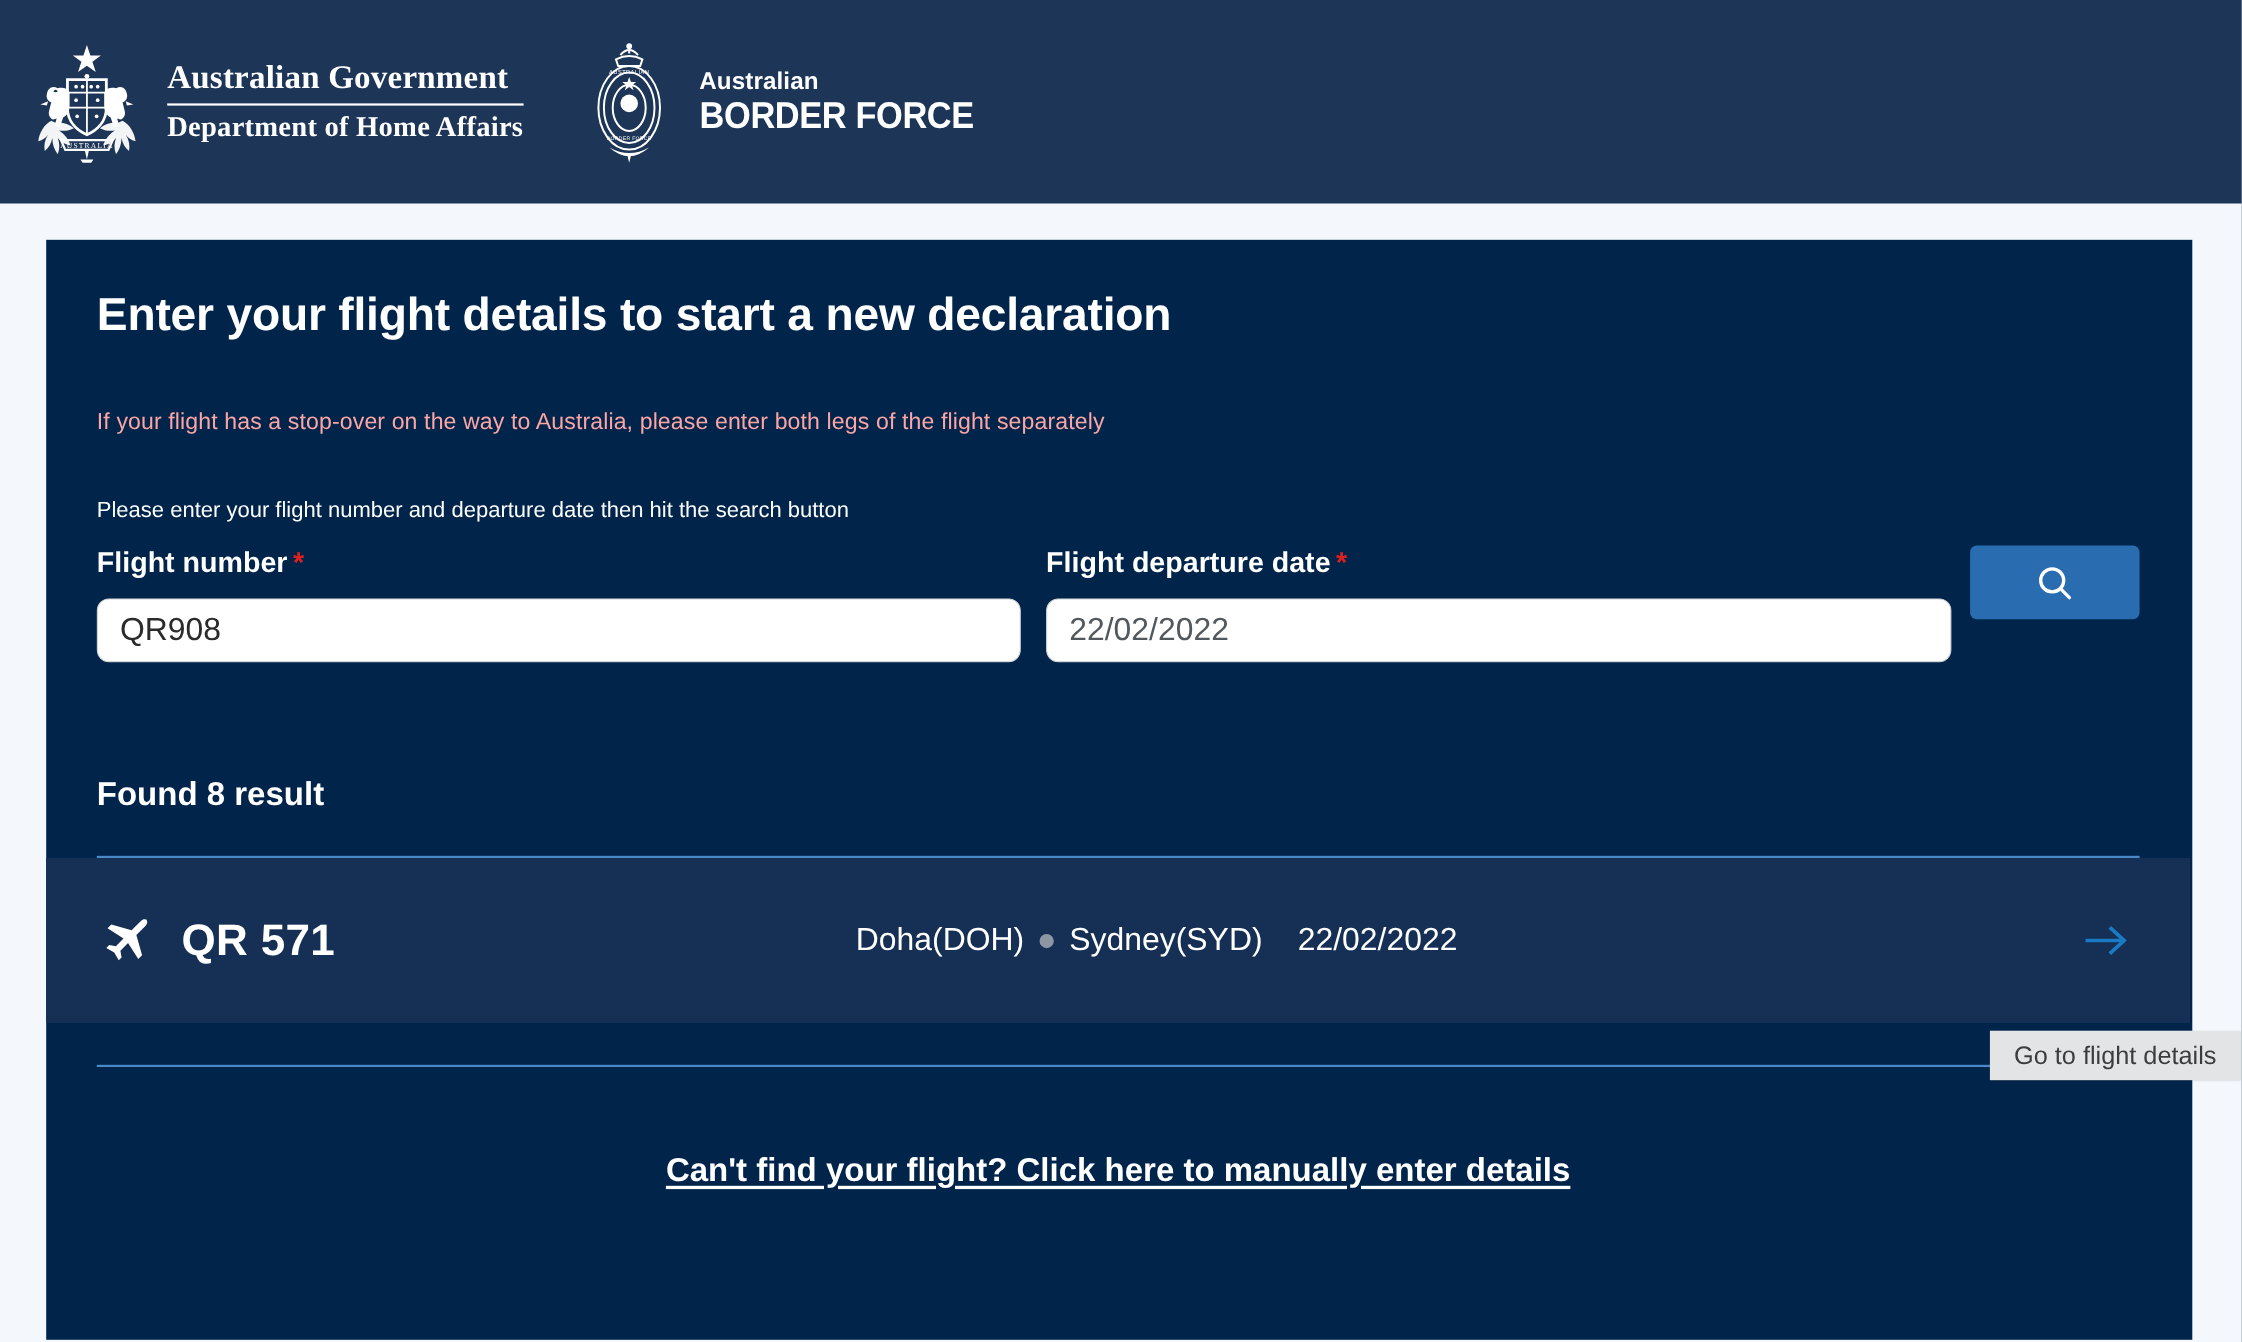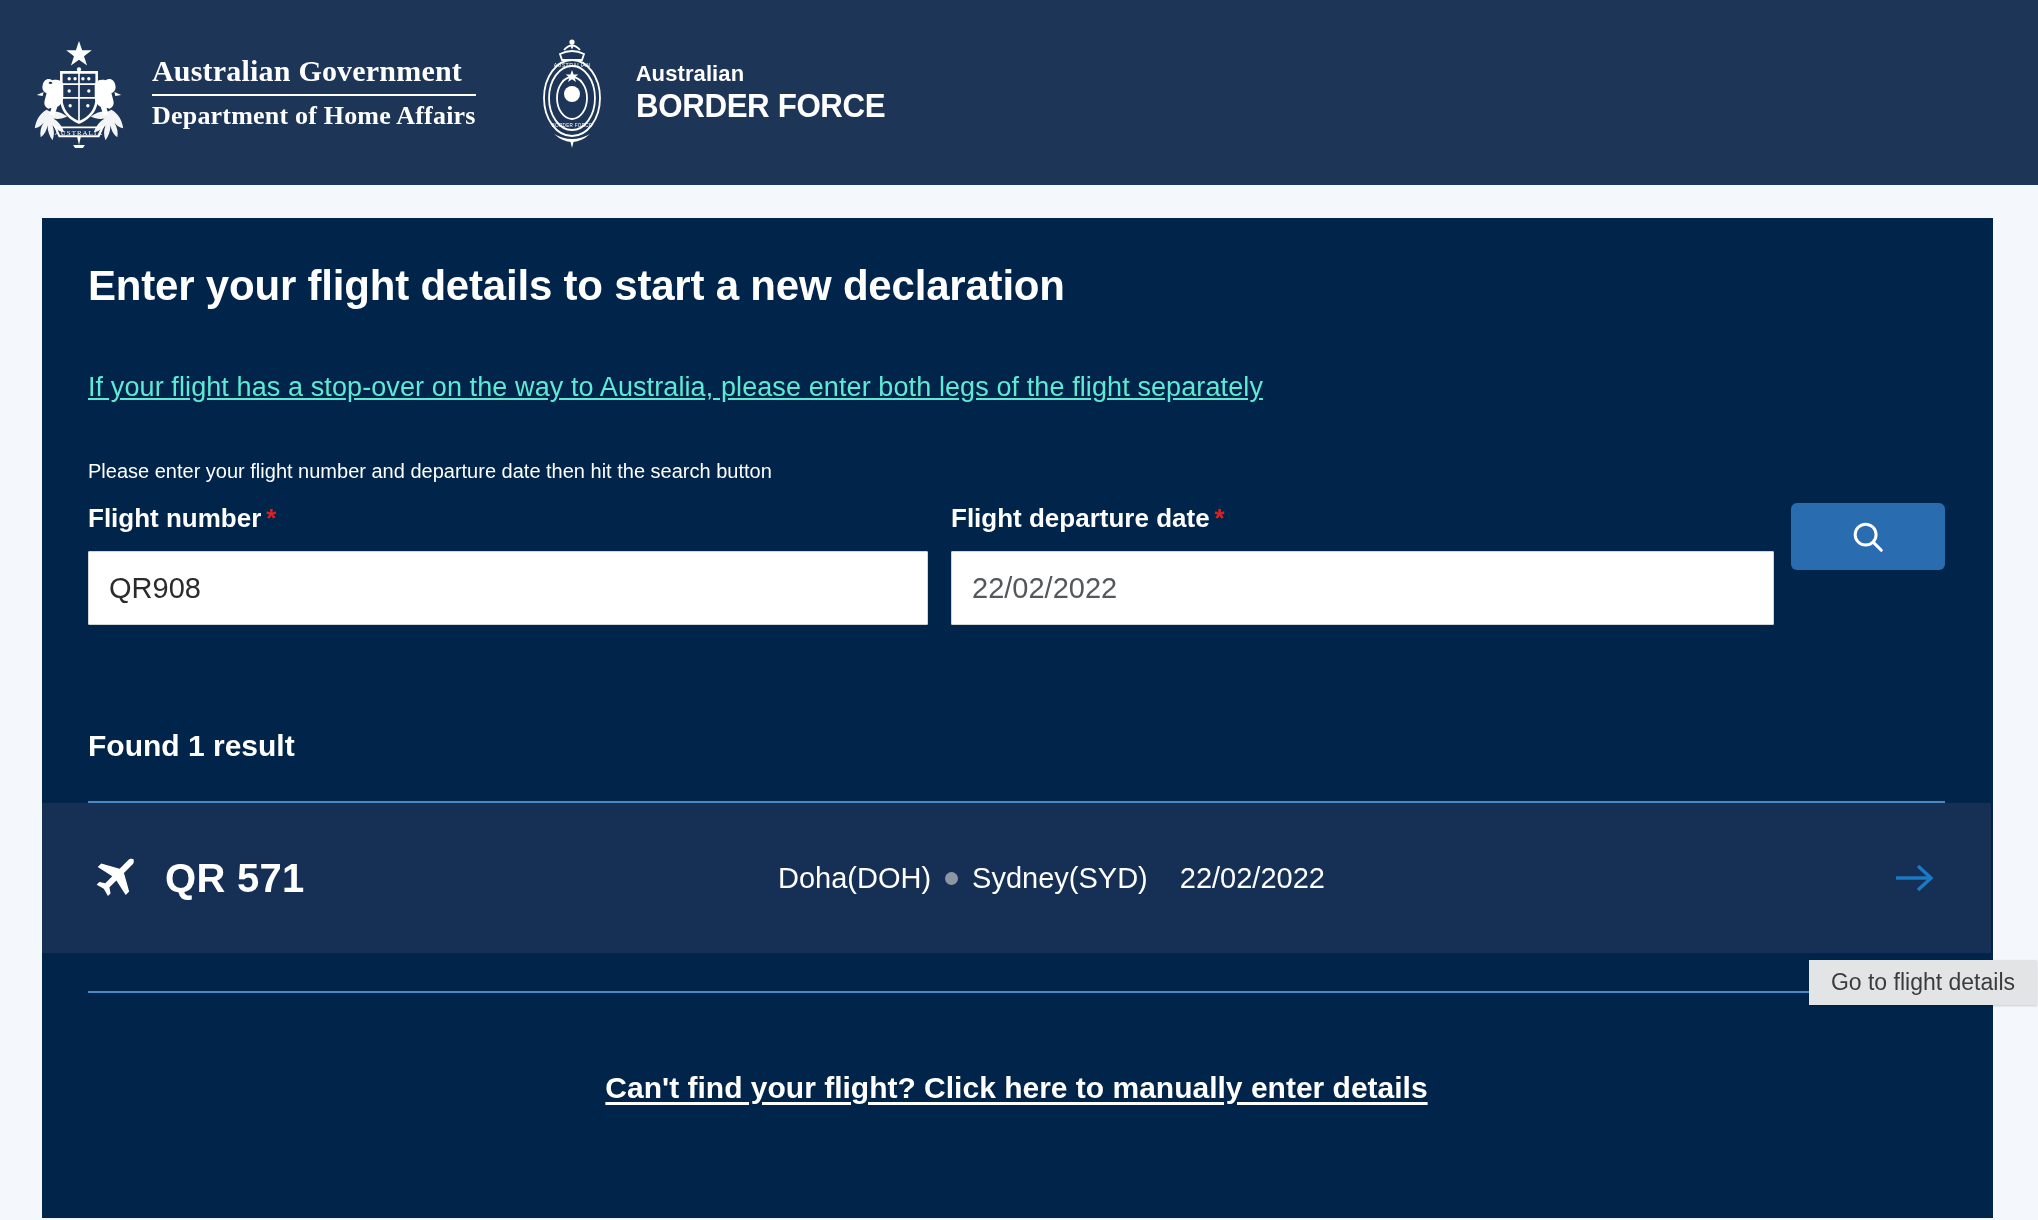--- a/index.html
+++ b/index.html
@@ -132,25 +132,24 @@
     padding: 44px 48px 0 46px;
   }
   .page-title {
     color: #ffffff;
     font-size: 42px;
     font-weight: 700;
     margin: 0;
     letter-spacing: -0.2px;
   }
   .stopover-note {
-    color: #5eead4;
-    font-size: 27px;
+    color: #fca5a5;
+    font-size: 21px;
     margin: 62px 0 0 0;
     letter-spacing: .1px;
-    text-decoration: underline;
   }
   .instruction {
     color: #ffffff;
     font-size: 20px;
     margin: 57px 0 0 0;
   }
 
   
   .search-form {
     display: flex;
@@ -169,23 +168,23 @@
     font-size: 26px;
     font-weight: 700;
     margin-bottom: 17px;
   }
   .req-star {
     color: #e02020;
     font-size: 26px;
     margin-left: 5px;
   }
   .text-input {
-    height: 74px;
+    height: 58px;
     border: 1px solid #d2d4d6;
-    border-radius: 1px;
+    border-radius: 11px;
     background: #ffffff;
     font-family: "Liberation Sans", sans-serif;
     font-size: 29px;
     color: #2b2b2b;
     padding: 0 20px;
     box-sizing: border-box;
     outline: none;
     width: 100%;
   }
   .text-input.date-value { color: #53585d; }
@@ -399,21 +398,21 @@
         </div>
 
         <button class="search-button" type="button">
           <svg width="38" height="38" viewBox="0 0 24 24" aria-hidden="true">
             <circle cx="10.5" cy="10.5" r="6.6" fill="none" stroke="#ffffff" stroke-width="1.9"></circle>
             <line x1="15.4" y1="15.4" x2="20.4" y2="20.4" stroke="#ffffff" stroke-width="1.9" stroke-linecap="round"></line>
           </svg>
         </button>
       </form>
 
-      <h2 class="results-heading">Found 1 result</h2>
+      <h2 class="results-heading">Found 8 result</h2>
 
       <div class="result-divider"></div>
 
       <div class="result-row">
         <div class="flight-ident">
           <svg class="plane-icon" viewBox="0 0 24 24" aria-hidden="true">
             <path fill="#ffffff" d="M21.2 3.6c-.7-.7-1.9-.6-2.7.2l-3.9 3.9-8.5-2.4-1.6 1.6 6.7 4.3-3.2 3.2-2.8-.5-1.2 1.2 3.3 1.9 1.9 3.3 1.2-1.2-.5-2.8 3.2-3.2 4.3 6.7 1.6-1.6-2.4-8.5 3.9-3.9c.8-.8.9-2 .2-2.7z"></path>
           </svg>
           <span class="flight-code">QR 571</span>
         </div>

